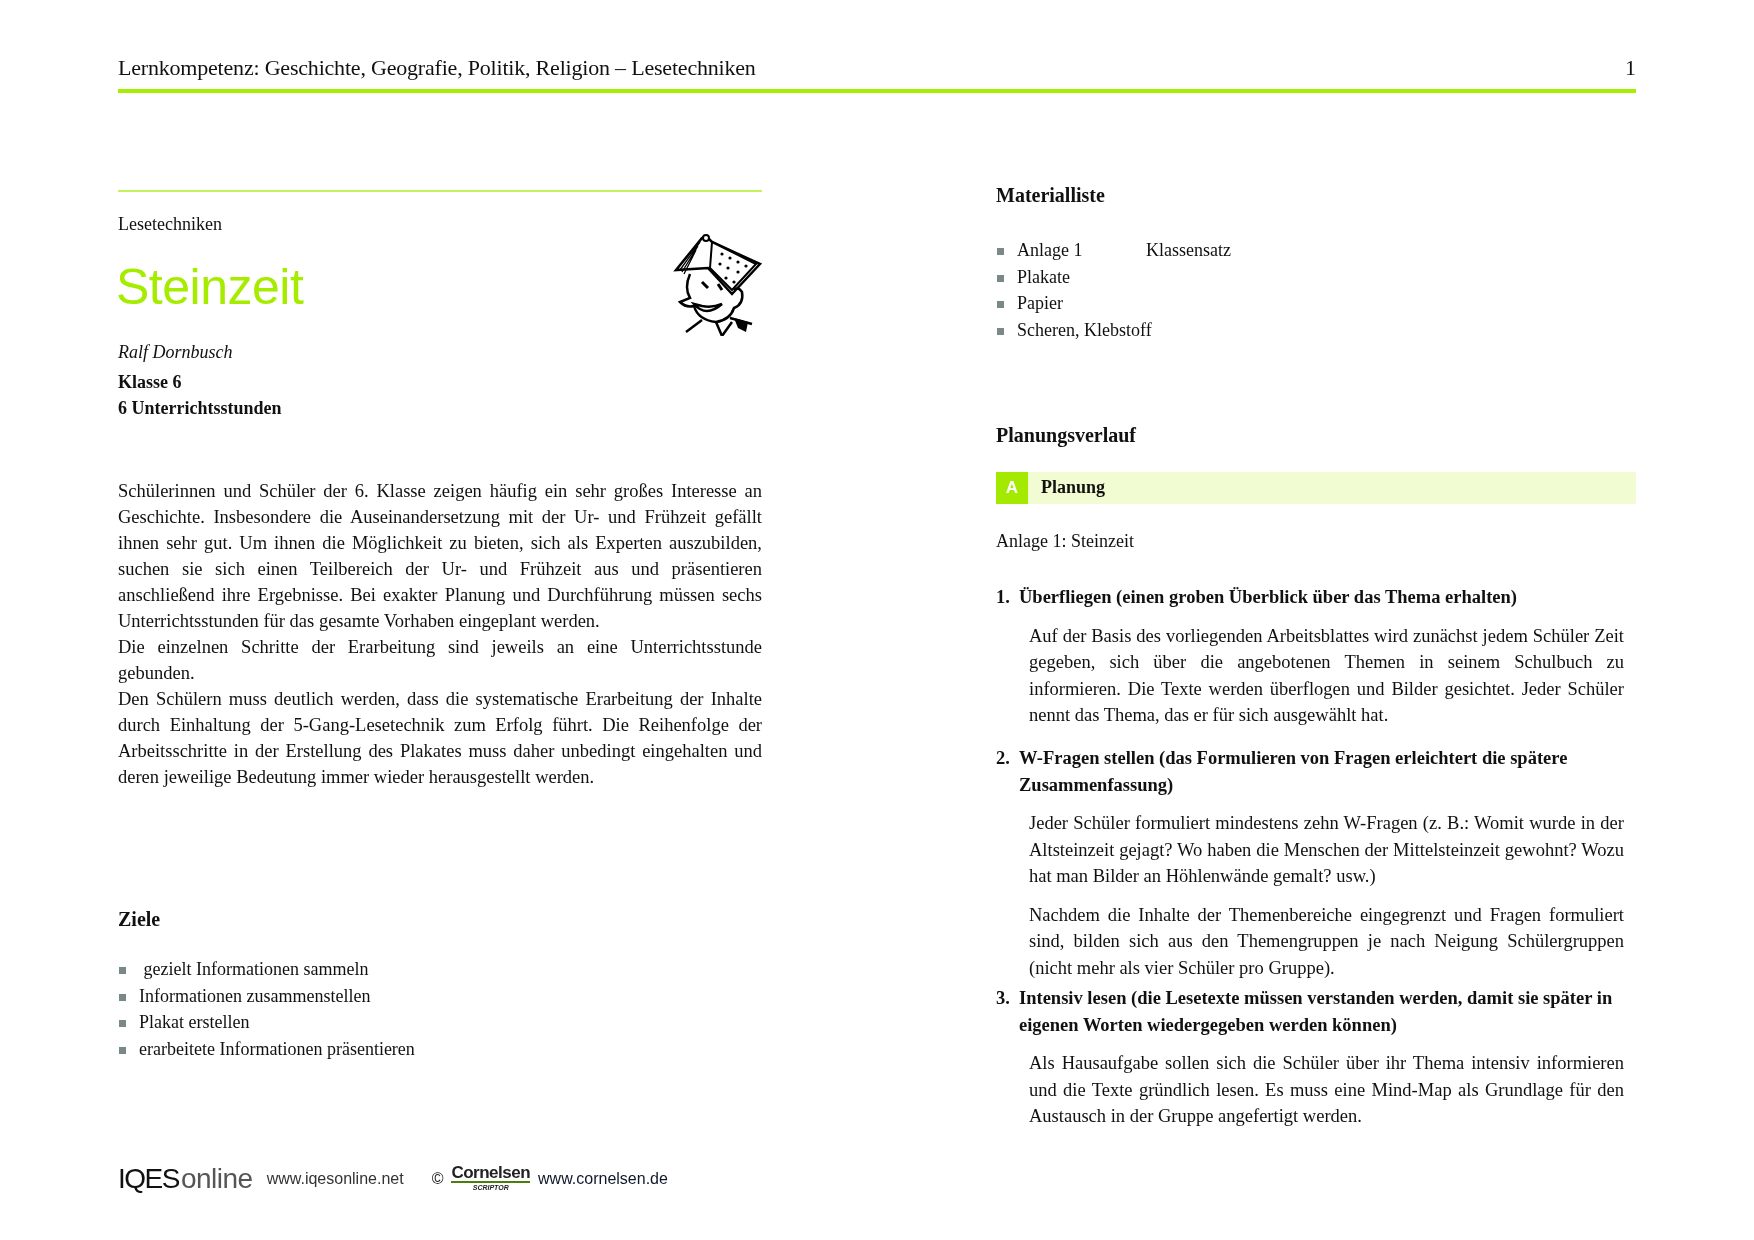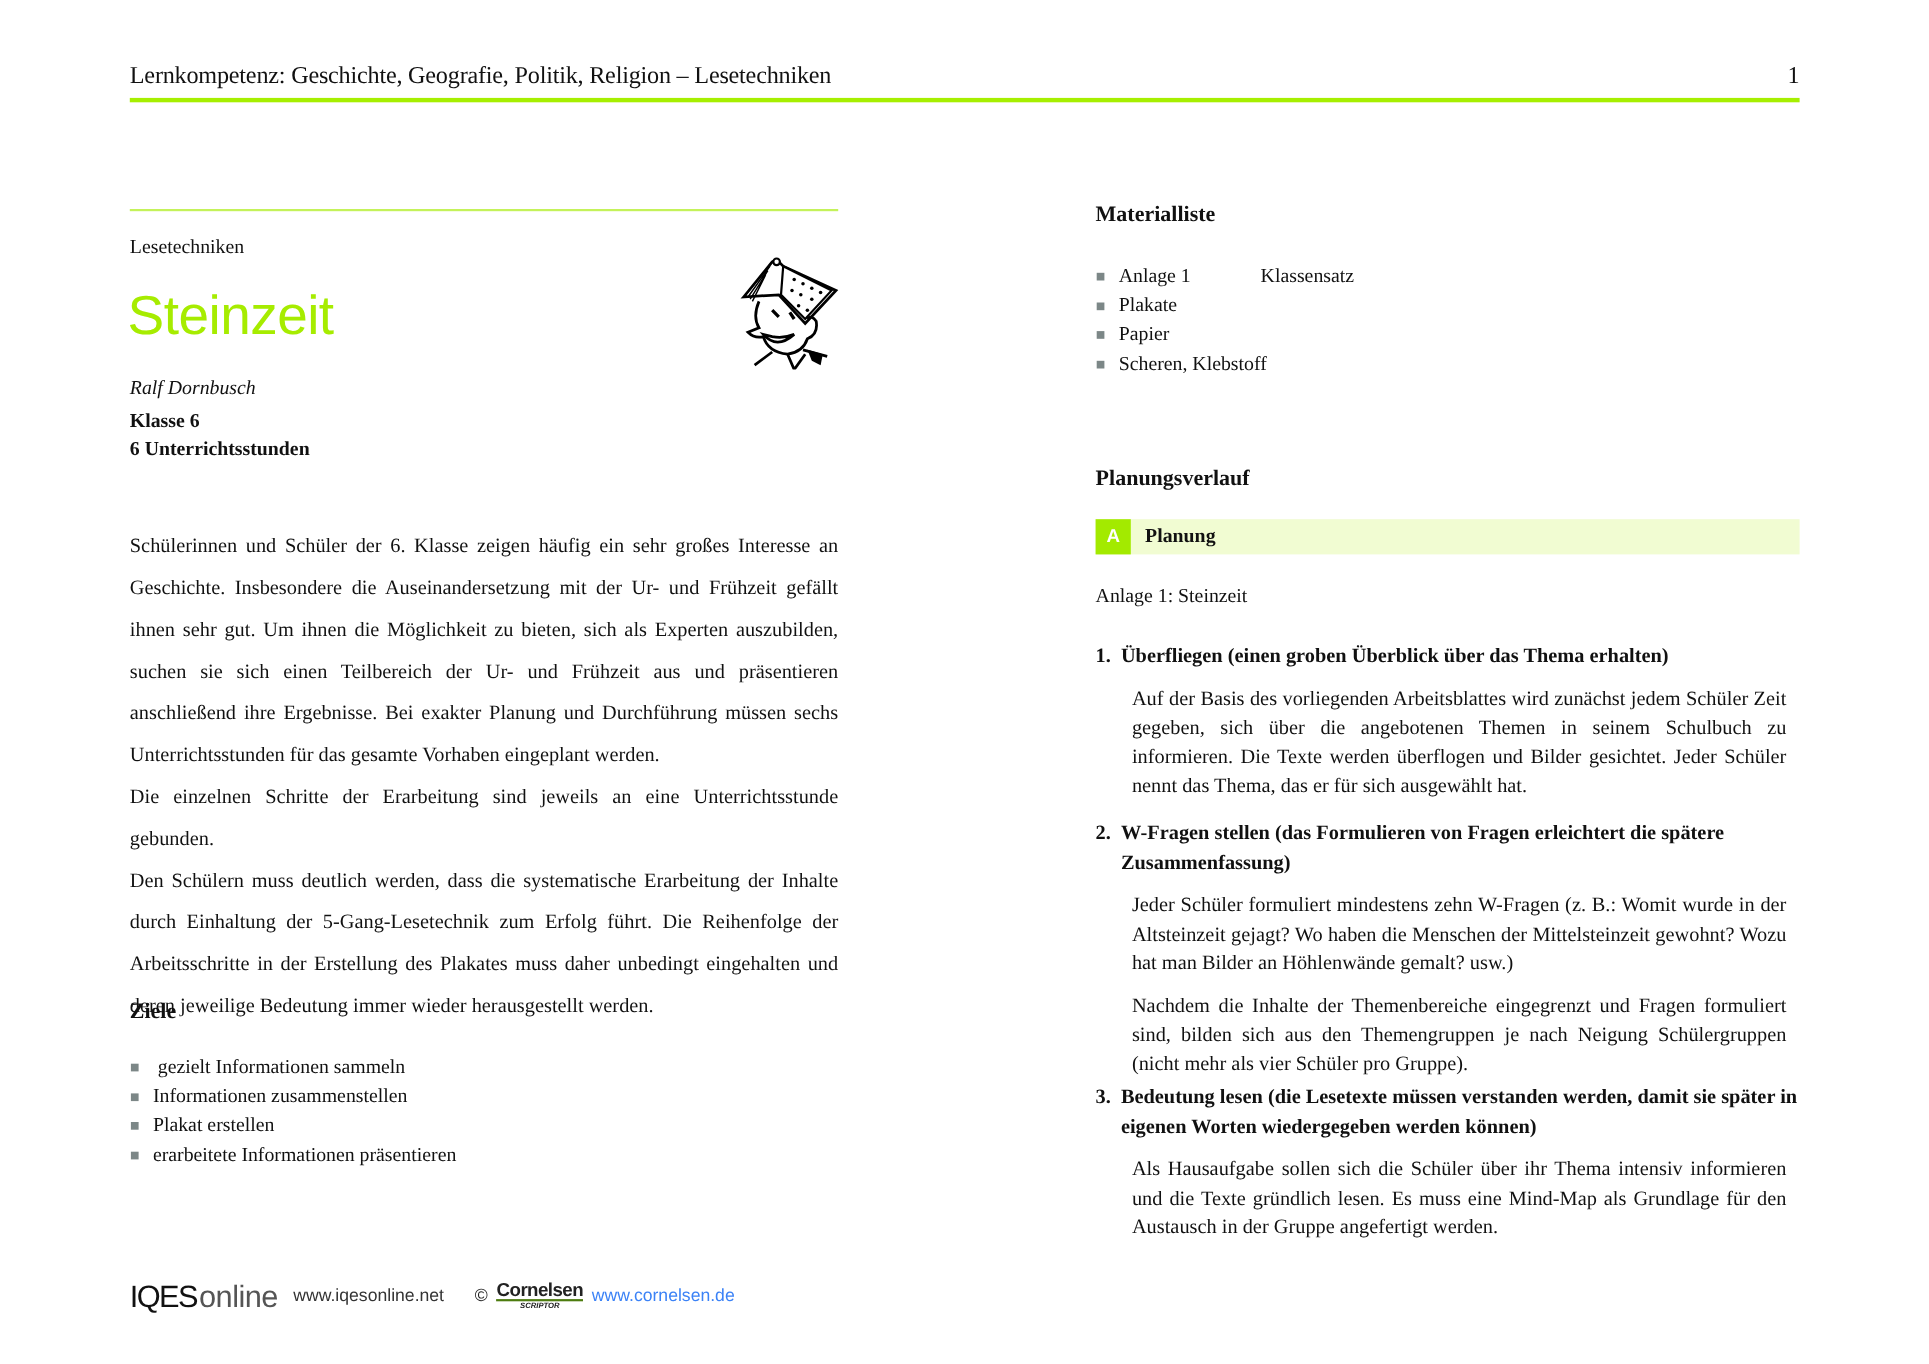--- a/index.html
+++ b/index.html
@@ -18,21 +18,21 @@
 
   
   #left-rule { left: 118px; top: 190px; width: 644px; height: 2px; background: #c4f25a; }
   #kicker { left: 118px; top: 214px; font-size: 18px; }
   #title { left: 116px; top: 262px; font-size: 50px; color: #a6ec00; letter-spacing: -0.5px; line-height: 1; }
   #author { left: 118px; top: 342px; font-size: 18px; font-style: italic; }
   #klasse { left: 118px; top: 372px; font-size: 18px; font-weight: bold; }
   #stunden { left: 118px; top: 398px; font-size: 18px; font-weight: bold; }
   #illustration { left: 672px; top: 228px; width: 92px; height: 108px; }
 
-  #intro { left: 118px; top: 478px; width: 644px; font-size: 18.5px; line-height: 38px; text-align: justify; }
+  #intro { left: 118px; top: 478px; width: 644px; font-size: 18.5px; line-height: 26px; text-align: justify; }
   #intro p { margin: 0; }
 
   .h2 { font-size: 20px; font-weight: bold; }
   #ziele-h { left: 118px; top: 908px; }
   .bullets { list-style: none; margin: 0; padding: 0; font-size: 18px; line-height: 26.5px; }
   .bullets li { position: relative; padding-left: 21px; }
   .bullets li .sq {
     position: absolute; left: 1px; top: 11px; width: 7px; height: 7px; background: #7c8787;
   }
   #ziele-list { left: 118px; top: 956px; width: 600px; }
@@ -59,21 +59,21 @@
 
   
   #footer { left: 118px; top: 1164px; height: 30px; display: flex; align-items: center; font-family: "Liberation Sans", "DejaVu Sans", sans-serif; color: #222; }
   #iqes-logo { font-size: 28px; letter-spacing: -1.5px; color: #111; }
   #iqes-logo .online { color: #555; letter-spacing: -0.5px; margin-left: 2px; }
   #iqes-url { font-size: 16px; margin-left: 14px; color: #333; }
   #copyright { font-size: 16px; margin-left: 28px; }
   #cornelsen-logo { margin-left: 8px; position: relative; top: -2px; text-align: center; line-height: 1; }
   #cornelsen-logo .brand { font-size: 17px; font-weight: bold; border-bottom: 2px solid #4d7c0f; letter-spacing: -0.5px; display: block; }
   #cornelsen-logo .sub { font-size: 7px; font-weight: bold; font-style: italic; display: block; margin-top: 1px; }
-  #cornelsen-url { font-size: 16px; margin-left: 8px; color: #3b82f6; }
+  #cornelsen-url { font-size: 16px; margin-left: 8px; color: #0f172a; }
 </style>
 </head>
 <body>
 
 <div class="abs serif" id="hdr-title">Lernkompetenz: Geschichte, Geografie, Politik, Religion – Lesetechniken</div>
 <div class="abs serif" id="hdr-page">1</div>
 <div class="abs" id="hdr-rule"></div>
 
 <div class="abs" id="left-rule"></div>
 <div class="abs serif" id="kicker">Lesetechniken</div>
@@ -150,21 +150,21 @@
   <span class="num">2.</span>
   <div class="st-title">W-Fragen stellen (das Formulieren von Fragen erleichtert die spätere Zusammenfassung)</div>
   <div class="st-body">
     <p>Jeder Schüler formuliert mindestens zehn W-Fragen (z. B.: Womit wurde in der Altsteinzeit gejagt? Wo haben die Menschen der Mittelsteinzeit gewohnt? Wozu hat man Bilder an Höhlenwände gemalt? usw.)</p>
     <p>Nachdem die Inhalte der Themenbereiche eingegrenzt und Fragen formuliert sind, bilden sich aus den Themengruppen je nach Neigung Schülergruppen (nicht mehr als vier Schüler pro Gruppe).</p>
   </div>
 </div>
 
 <div class="abs serif step" id="step3">
   <span class="num">3.</span>
-  <div class="st-title">Bedeutung lesen (die Lesetexte müssen verstanden werden, damit sie später in eigenen Worten wiedergegeben werden können)</div>
+  <div class="st-title">Intensiv lesen (die Lesetexte müssen verstanden werden, damit sie später in eigenen Worten wiedergegeben werden können)</div>
   <div class="st-body">
     <p>Als Hausaufgabe sollen sich die Schüler über ihr Thema intensiv informieren und die Texte gründlich lesen. Es muss eine Mind-Map als Grundlage für den Austausch in der Gruppe angefertigt werden.</p>
   </div>
 </div>
 
 <div class="abs" id="footer">
   <span id="iqes-logo"><span>IQES</span><span class="online">online</span></span>
   <span id="iqes-url">www.iqesonline.net</span>
   <span id="copyright">©</span>
   <span id="cornelsen-logo">

